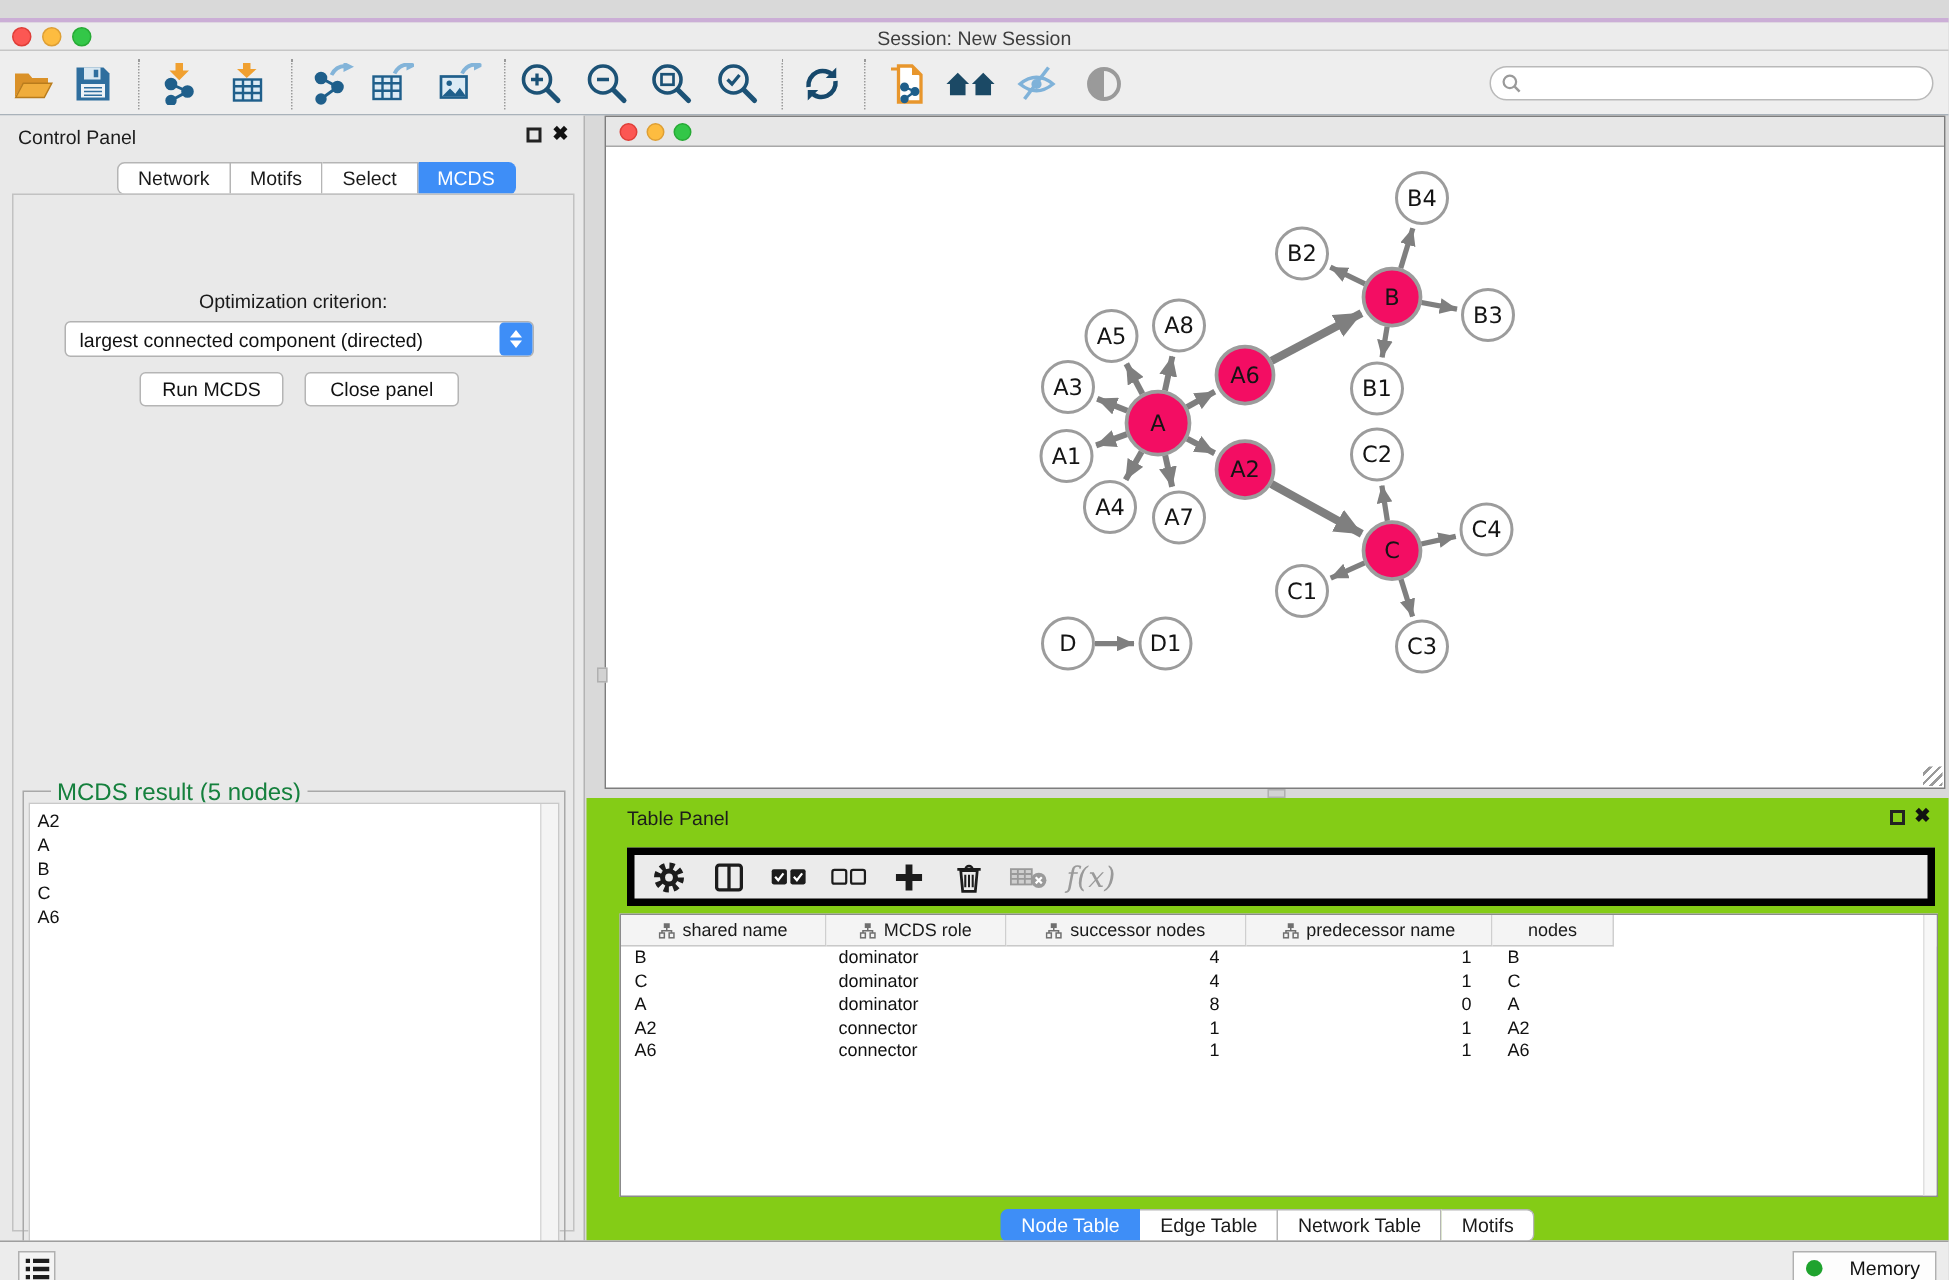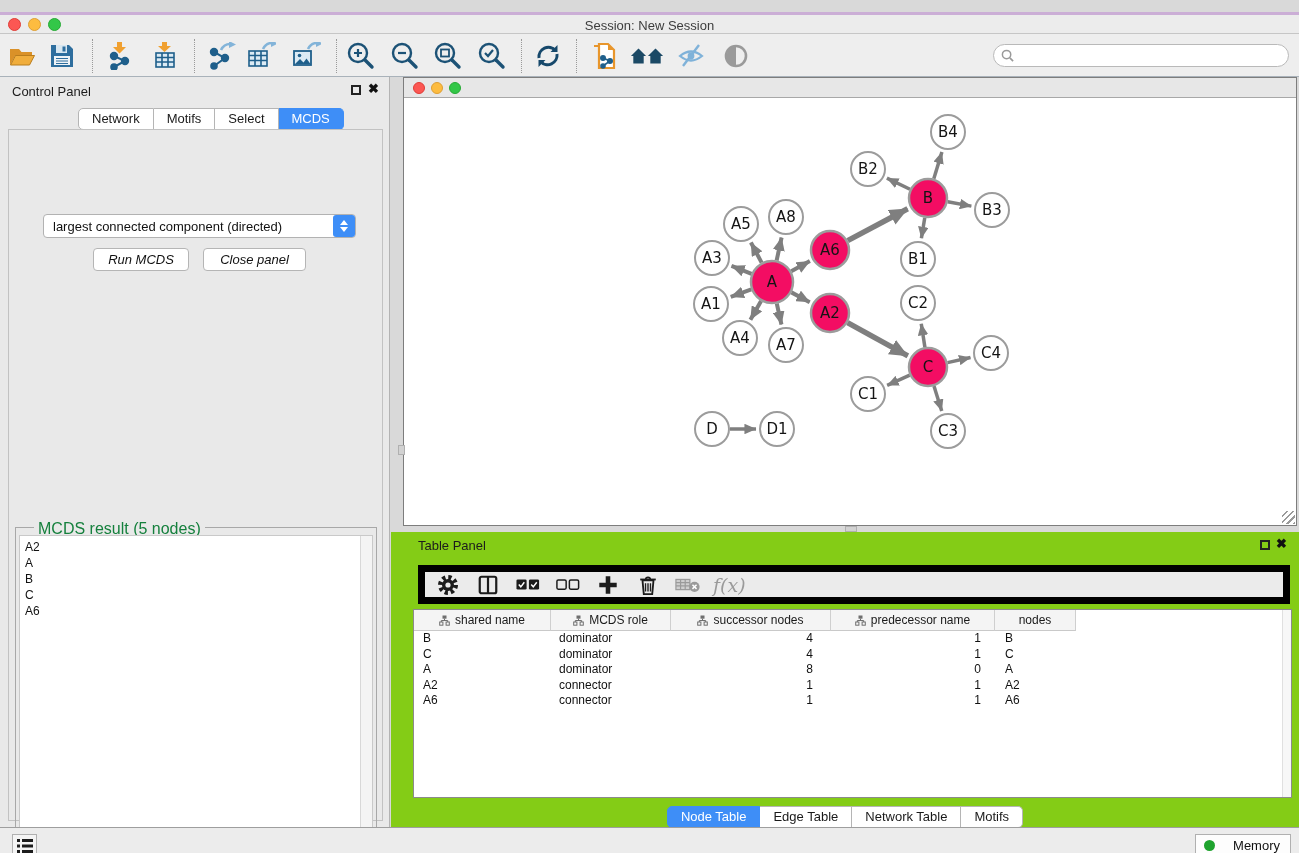--- a/index.html
+++ b/index.html
@@ -41,21 +41,21 @@
   #cp-content { position:absolute; left:8px; top:52px; width:375px; height:692px; border:1px solid #c2c2c2; background:#e9e9e9; }
   #opt-label { position:absolute; left:0; right:0; top:63px; text-align:center; font-size:13px; color:#1a1a1a; }
   #opt-select { position:absolute; left:34px; top:84px; width:313px; height:24px; background:#fff;
     border:1px solid #b2b2b2; border-radius:4px; display:flex; align-items:center; }
   #opt-select .val { flex:1; font-size:13px; padding-left:9px; color:#111; white-space:nowrap; }
   #opt-stepper { width:22px; height:22px; margin-right:0px; background:#3e8ef7; border-radius:3px;
     display:flex; flex-direction:column; align-items:center; justify-content:center; gap:2px; }
   .chev-up { width:0; height:0; border-left:4px solid transparent; border-right:4px solid transparent; border-bottom:5px solid #fff; }
   .chev-dn { width:0; height:0; border-left:4px solid transparent; border-right:4px solid transparent; border-top:5px solid #fff; }
   .cp-btn { position:absolute; top:118px; height:23px; background:#fff; border:1px solid #b5b5b5; border-radius:4px;
-    font-size:13px; color:#111; text-align:center; line-height:21px;font-style:italic; }
+    font-size:13px; color:#111; text-align:center; line-height:21px; }
   #run-btn { left:84px; width:96px; } #closep-btn { left:194px; width:103px; }
   #mcds-group { position:absolute; left:6px; top:397px; width:362px; height:340px; border:1px solid #a8a8a8; }
   #mcds-legend { position:absolute; left:18px; top:-8px; background:#e9e9e9; padding:0 4px; font-size:16px; color:#15803d; }
   #mcds-listbox { position:absolute; left:3px; top:7px; right:3px; bottom:3px; background:#fff; border:1px solid #c9c9c9; }
   #mcds-list { list-style:none; padding:3px 0 0 5px; }
   #mcds-list li { font-size:12px; line-height:16px; color:#111; }
   #mcds-scroll { position:absolute; right:0; top:0; bottom:0; width:12px; background:#f4f4f4; border-left:1px solid #d8d8d8; }
 
   
   #net-window { left:403px; top:65px; width:894px; height:449px; background:#fff; border:1px solid #7d7d7d; }
@@ -70,21 +70,21 @@
     background:repeating-linear-gradient(135deg, transparent 0 3px, #9a9a9a 3px 4.5px); }
 
   .divider-handle { background:#d2d2d2; border:1px solid #b0b0b0; }
   #vdiv-handle { left:398px; top:433px; width:7px; height:10px; }
   #hdiv-handle { left:845px; top:514px; width:12px; height:6px; }
 
   
   #table-panel { left:391px; top:520px; width:908px; height:295px; background:#84cc16; }
   #tp-title { position:absolute; left:27px; top:6px; font-size:13px; color:#1c1c1c; }
   #tp-float { right:29px; } #tp-close { right:12px; }
-  #tp-toolbar { position:absolute; left:27px; top:33px; width:872px; height:39px; background:#ebebeb; border:7px solid #000000;
+  #tp-toolbar { position:absolute; left:27px; top:33px; width:872px; height:39px; background:#ebebeb; border:5px solid #000000;
     display:flex; align-items:center; gap:14px; padding-left:10px; }
   .tp-icon { width:26px; height:26px; display:flex; align-items:center; justify-content:center; }
   #fx-label { font-size:19px; font-style:italic; font-family:"DejaVu Serif", serif; color:#9a9a9a; margin-left:-2px; }
 
   #node-table { position:absolute; left:22px; top:77px; width:879px; height:189px; background:#fff; border:1px solid #8b8b8b; overflow:hidden; }
   #t-header { display:grid; grid-template-columns:137px 120px 160px 164px 81px auto; height:21px; }
   .th { background:#f4f4f4; border-right:1px solid #cfcfcf; border-bottom:1px solid #c9c9c9;
     display:flex; align-items:center; justify-content:center; gap:5px; font-size:12px; color:#1a1a1a; }
   .th.filler { background:#fff; border-right:none; border-bottom:none; }
   .tr { display:grid; grid-template-columns:137px 120px 160px 164px 81px auto; height:15.5px; }
@@ -276,20 +276,21 @@
   <span id="cp-close" class="panel-close">✖</span>
 
   <div id="cp-tabs" class="seg-tabs">
     <span class="seg-tab">Network</span>
     <span class="seg-tab">Motifs</span>
     <span class="seg-tab">Select</span>
     <span class="seg-tab active">MCDS</span>
   </div>
 
   <div id="cp-content">
+    <div id="opt-label">Optimization criterion:</div>
     <div id="opt-select">
       <span class="val">largest connected component (directed)</span>
       <span id="opt-stepper">
           <span class="chev-up"></span>
           <span class="chev-dn"></span>
         </span>
     </div>
     <div id="run-btn" class="cp-btn">Run MCDS</div>
     <div id="closep-btn" class="cp-btn">Close panel</div>
 

